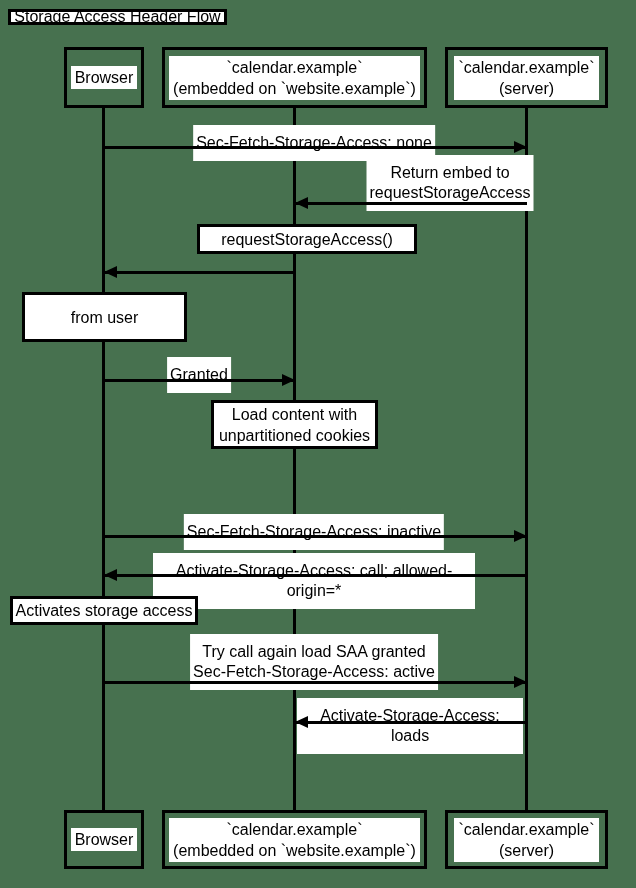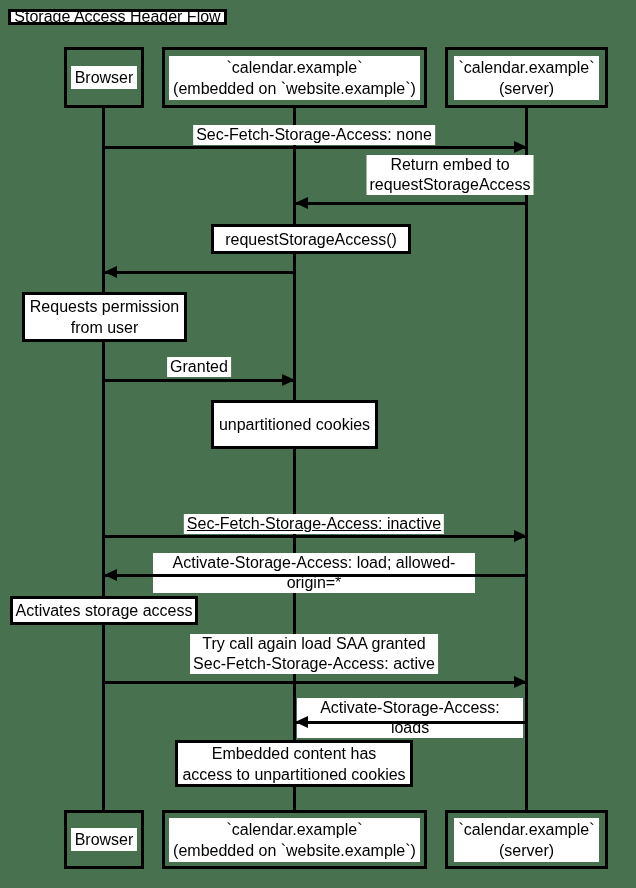--- a/index.html
+++ b/index.html
@@ -23,21 +23,21 @@
     background:var(--paper,#fff);font-size:16px;line-height:21px;text-align:center;
     padding:1px 4px;white-space:nowrap;
   }
   .arrow{position:absolute;height:3px;background:var(--ink,#000);}
   .ahead{position:absolute;width:0;height:0;border-top:6px solid transparent;border-bottom:6px solid transparent;}
   .ahead.r{border-left:13px solid var(--ink,#000);}
   .ahead.l{border-right:13px solid var(--ink,#000);}
   .mlabel{
     position:absolute;transform:translateX(-50%);
     background:var(--paper,#fff);font-size:16px;line-height:20px;
-    padding:0 3px;text-align:center;
+    padding:8px 3px;text-align:center;
   }
   .mlabel div{white-space:nowrap;}
   .note{
     position:absolute;background:var(--paper,#fff);border:3px solid var(--ink,#000);box-sizing:border-box;
     font-size:16px;line-height:21px;text-align:center;
     display:flex;flex-direction:column;align-items:center;justify-content:center;
   }
   .note div{white-space:nowrap;}
   .band{
     position:absolute;left:93px;top:466px;width:444px;height:28px;
@@ -76,68 +76,64 @@
   <div class="arrow" style="left:104px;top:146px;width:423px;"></div>
   <div class="ahead r" style="left:514px;top:141px;"></div>
 
   <div class="mlabel" style="left:410px;top:155px;margin-left:40px;">
     <div>Return embed to</div>
     <div>requestStorageAccess</div>
   </div>
   <div class="arrow" style="left:295px;top:202px;width:232px;"></div>
   <div class="ahead l" style="left:295px;top:197px;"></div>
 
-  <div class="note" style="left:211px;top:224px;width:200px;height:30px;">
+  <div class="note" style="left:197px;top:224px;width:220px;height:30px;">
     <div>requestStorageAccess()</div>
   </div>
 
   <div class="arrow" style="left:104px;top:271px;width:191px;"></div>
   <div class="ahead l" style="left:104px;top:266px;"></div>
 
   <div class="note" style="left:22px;top:292px;width:165px;height:50px;">
-    <div>Requests permission</div>
     <div>from user</div>
   </div>
 
   <div class="mlabel" style="left:199px;top:357px;">Granted</div>
   <div class="arrow" style="left:104px;top:379px;width:191px;"></div>
   <div class="ahead r" style="left:282px;top:374px;"></div>
 
   <div class="note" style="left:211px;top:400px;width:167px;height:49px;">
+    <div>Load content with</div>
     <div>unpartitioned cookies</div>
   </div>
 
 
-  <div class="mlabel" style="left:314px;top:514px;text-decoration:underline;">Sec-Fetch-Storage-Access: inactive</div>
+  <div class="mlabel" style="left:314px;top:514px;">Sec-Fetch-Storage-Access: inactive</div>
   <div class="arrow" style="left:104px;top:535px;width:423px;"></div>
   <div class="ahead r" style="left:514px;top:530px;"></div>
 
-  <div class="mlabel" style="left:314px;top:553px;">Activate-Storage-Access: load; allowed-origin=*</div>
+  <div class="mlabel" style="left:314px;top:553px;">Activate-Storage-Access: call; allowed-origin=*</div>
   <div class="arrow" style="left:104px;top:574px;width:423px;"></div>
   <div class="ahead l" style="left:104px;top:569px;"></div>
 
   <div class="note" style="left:10px;top:596px;width:188px;height:29px;">
     <div>Activates storage access</div>
   </div>
 
   <div class="mlabel" style="left:314px;top:634px;">
     <div>Try call again load SAA granted</div>
     <div>Sec-Fetch-Storage-Access: active</div>
   </div>
   <div class="arrow" style="left:104px;top:681px;width:423px;"></div>
   <div class="ahead r" style="left:514px;top:676px;"></div>
 
   <div class="mlabel" style="left:410px;top:698px;">Activate-Storage-Access: loads</div>
   <div class="arrow" style="left:295px;top:721px;width:232px;"></div>
   <div class="ahead l" style="left:295px;top:716px;"></div>
 
-  <div class="note" style="left:175px;top:740px;width:238px;height:47px;">
-    <div>Embedded content has</div>
-    <div>access to unpartitioned cookies</div>
-  </div>
 
   <div class="participant" style="left:64px;top:810px;width:80px;height:59px;">
     <span class="plabel">Browser</span>
   </div>
   <div class="participant" style="left:162px;top:810px;width:265px;height:59px;">
     <span class="plabel">
       <div>`calendar.example`</div>
       <div>(embedded on `website.example`)</div>
     </span>
   </div>

